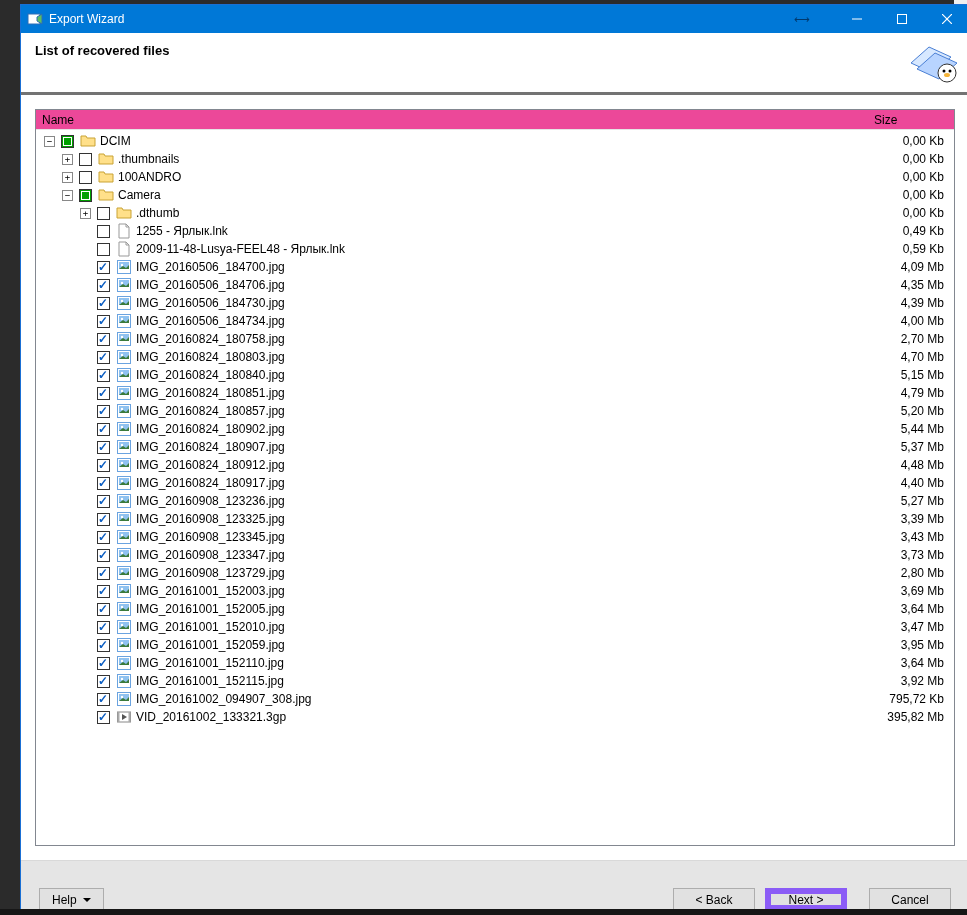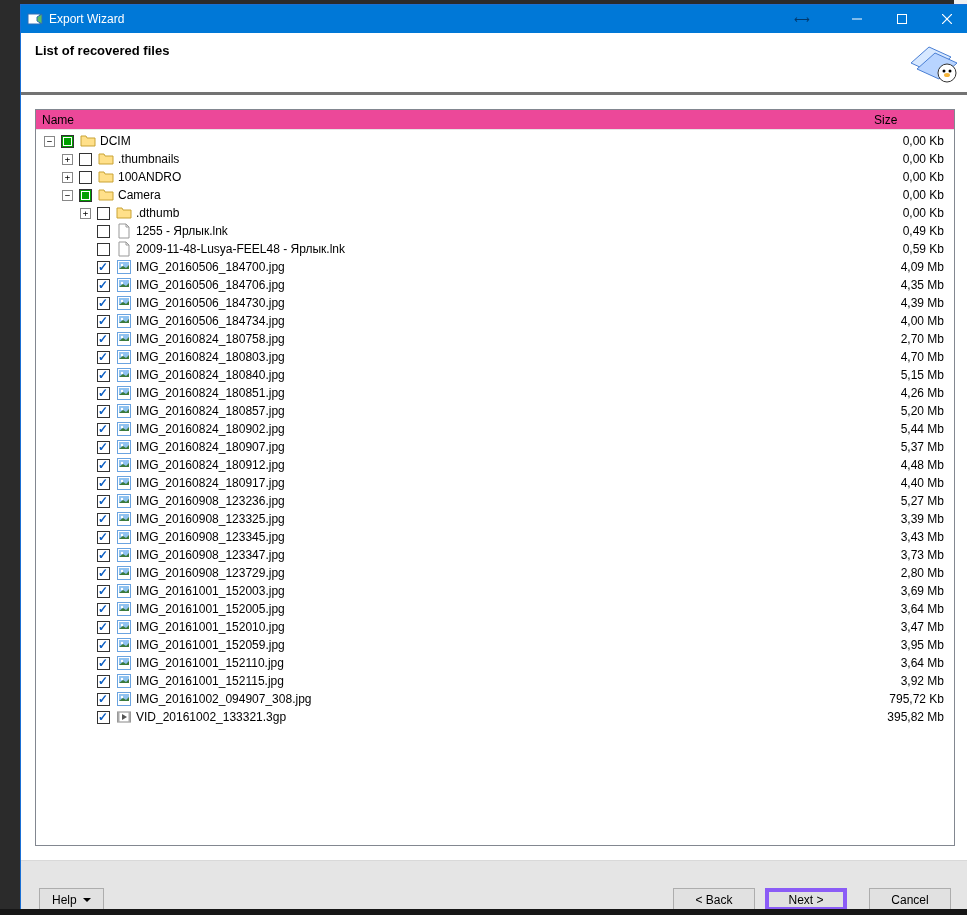--- a/index.html
+++ b/index.html
@@ -183,21 +183,21 @@
     border: 1px solid #adadad;
     background: #e1e1e1;
     font-size: 12px;
     display: flex;
     align-items: center;
     justify-content: center;
     cursor: default;
     margin-left: 10px;
   }
   .btn.help { margin-left: 0; min-width: 64px; }
-  .btn.primary { border: 4px solid #8b5cf6; }
+  .btn.primary { border: 6px solid #8b5cf6; }
   .footer-spacer { flex: 1; }
   .caret-down {
     display: inline-block;
     margin-left: 6px;
     width: 0; height: 0;
     border-left: 4px solid transparent;
     border-right: 4px solid transparent;
     border-top: 4px solid #000;
   }
   
@@ -476,21 +476,21 @@
             <span class="chk checked"></span>
             <span class="icon">
               <svg width="16" height="16" viewBox="0 0 16 16">
                 <rect x="1.5" y="1.5" width="13" height="13" fill="#fff" stroke="#6aa3e0"></rect>
                 <rect x="3" y="3" width="10" height="7" fill="#8fc2f0"></rect>
                 <circle cx="6" cy="6" r="1.2" fill="#fff"></circle>
                 <path d="M3 10 L7 7 L10 9 L13 6 L13 10 Z" fill="#3a7a3a"></path>
               </svg>
             </span>
             <span class="row-label">IMG_20160824_180851.jpg</span>
-            <span class="row-size">4,26 Mb</span>
+            <span class="row-size">4,79 Mb</span>
           </div>
           <div class="row">
             <span class="indent" style="width:42px"></span>
             <span class="expander none"></span>
             <span class="chk checked"></span>
             <span class="icon">
               <svg width="16" height="16" viewBox="0 0 16 16">
                 <rect x="1.5" y="1.5" width="13" height="13" fill="#fff" stroke="#6aa3e0"></rect>
                 <rect x="3" y="3" width="10" height="7" fill="#8fc2f0"></rect>
                 <circle cx="6" cy="6" r="1.2" fill="#fff"></circle>

